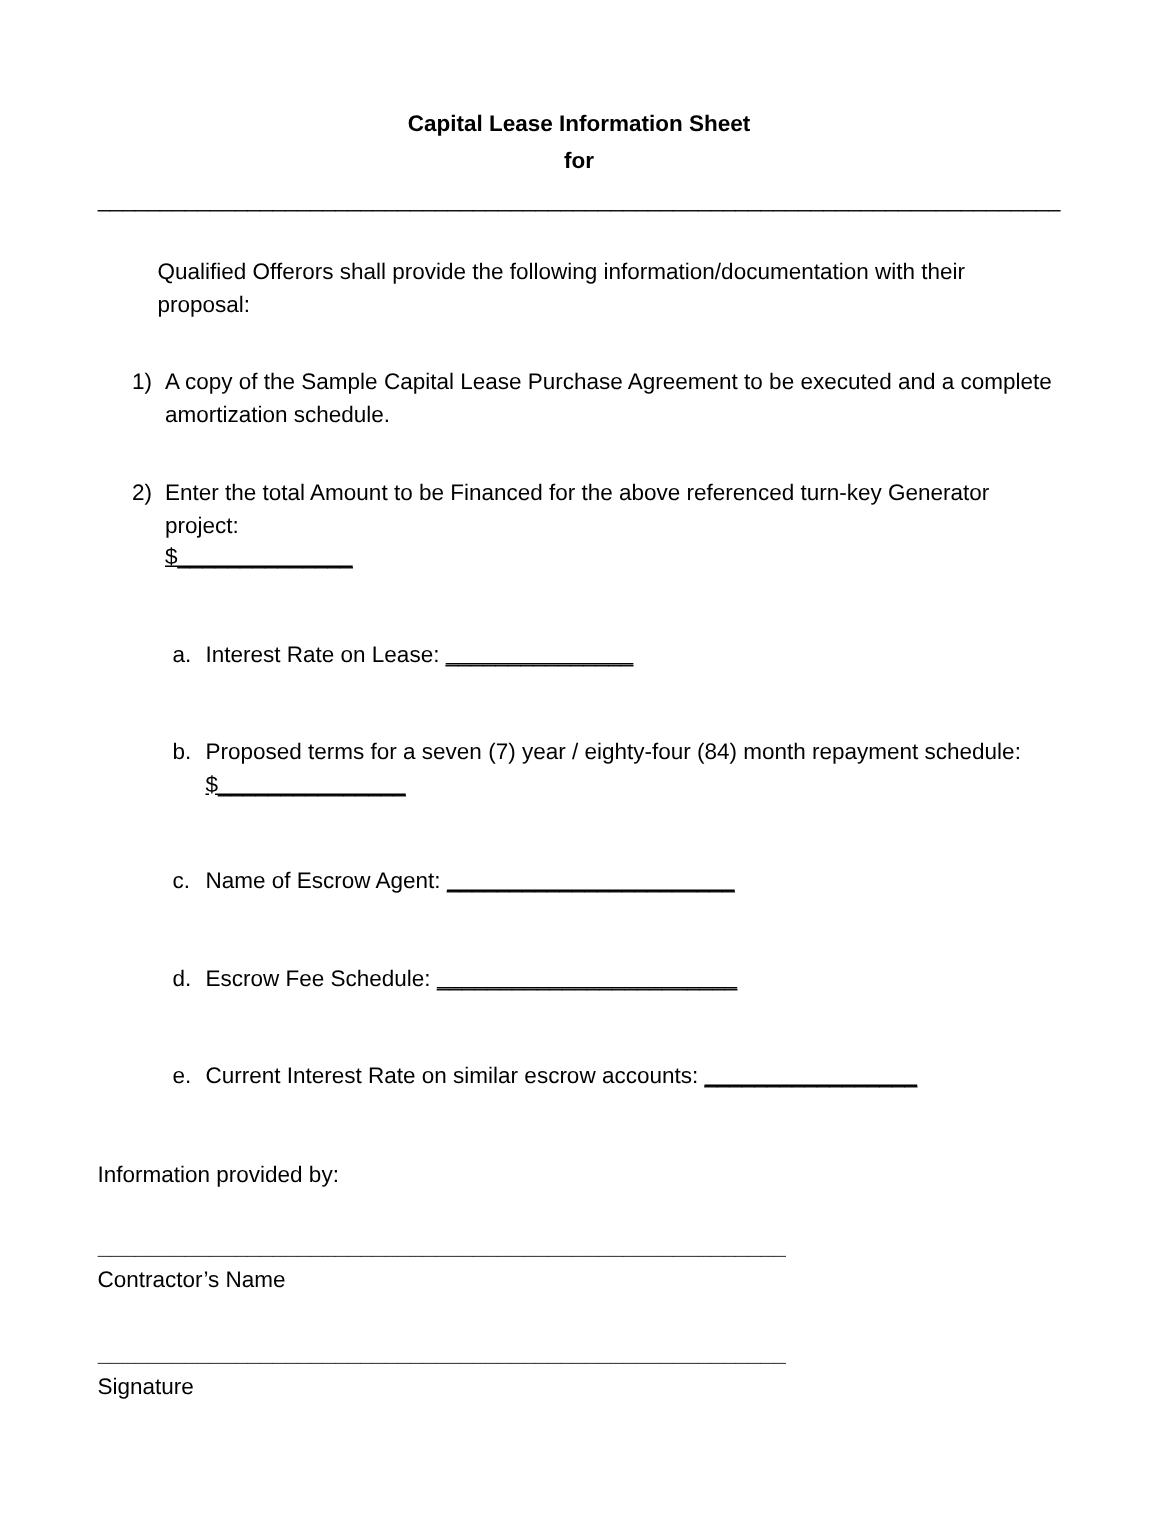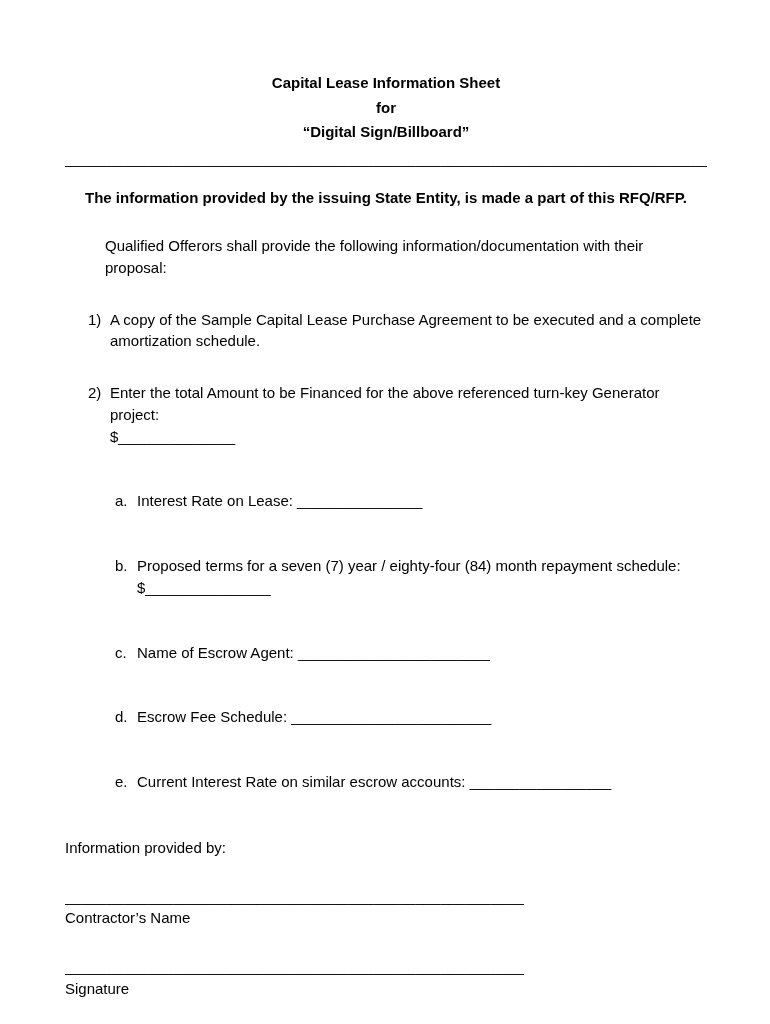--- a/index.html
+++ b/index.html
@@ -39,42 +39,41 @@
     margin-top: 30px;
   }
   .marker { flex: 0 0 22px; }
   .item-body { flex: 1; }
   .sub-item {
     display: flex;
     margin-left: 50px;
     margin-top: 43px;
   }
   .sub-item .marker { flex: 0 0 22px; }
-  .blank { white-space: nowrap; }
+  .blank { white-space: nowrap; text-decoration: underline; }
   .submitted-by { margin-top: 44px; }
   .sig-block { margin-top: 27px; }
   .sig-line {
     white-space: nowrap;
     overflow: hidden;
+    font-weight: bold;
   }
 </style>
 </head>
 <body>
 
 <div class="page">
 
   <div class="header">
     <div class="header-line">Capital Lease Information Sheet</div>
     <div class="header-line">for</div>
-    <div class="header-line">“Digital Sign/Billboard”</div>
   </div>
 
   <div class="divider">________________________________________________________________________________</div>
 
-  <div class="statement">The information provided by the issuing State Entity, is made a part of this RFQ/RFP.</div>
 
   <div class="intro">Qualified Offerors shall provide the following information/documentation with their proposal:</div>
 
   <div class="list-item">
     <span class="marker">1)</span>
     <span class="item-body">A copy of the Sample Capital Lease Purchase Agreement to be executed and a complete amortization schedule.</span>
   </div>
 
   <div class="list-item">
     <span class="marker">2)</span>

